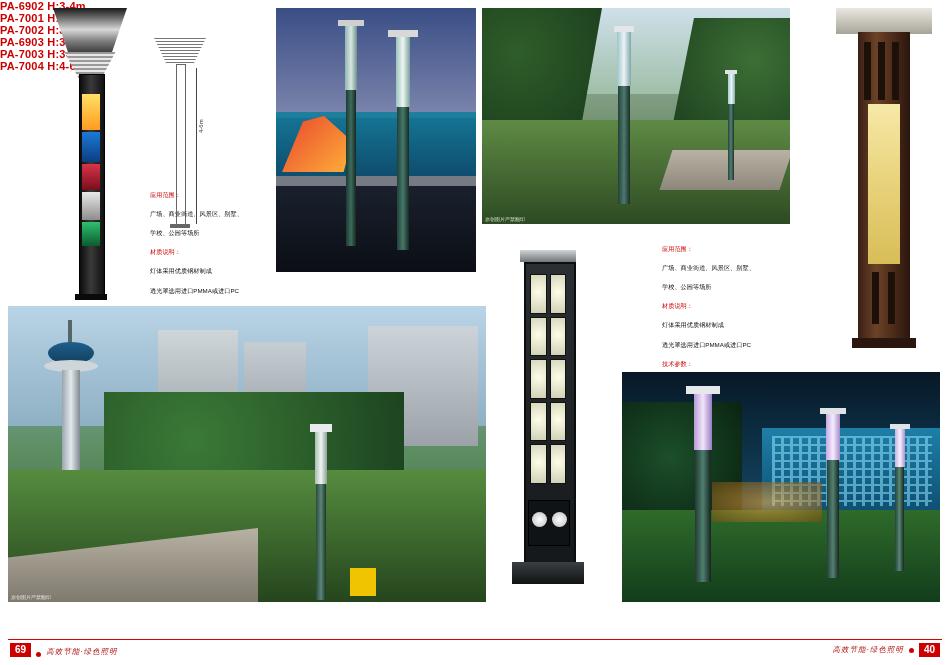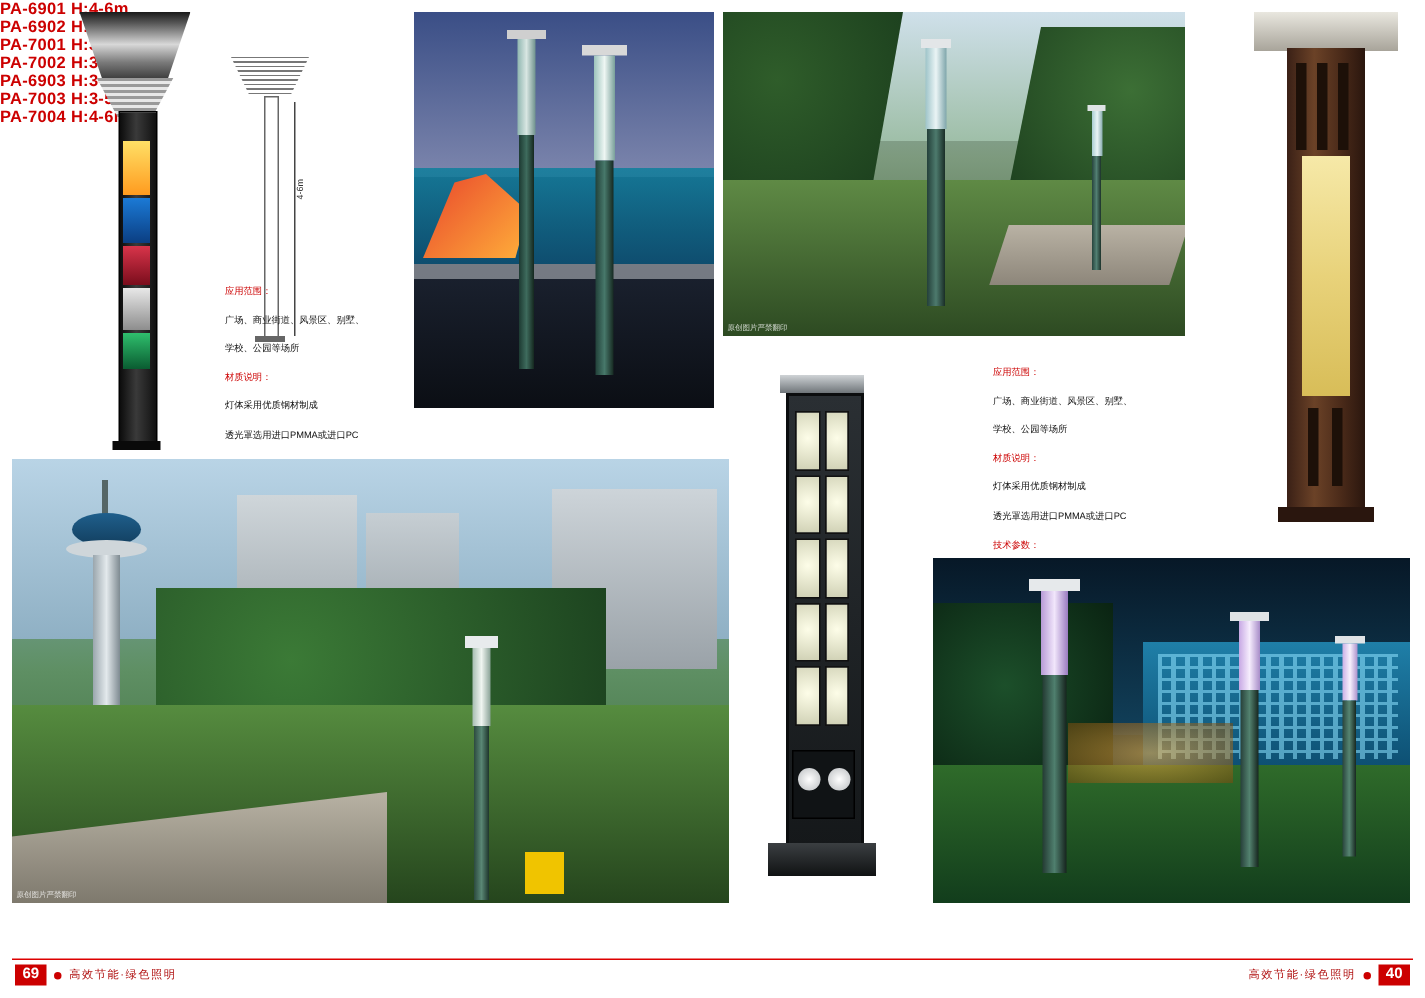--- a/index.html
+++ b/index.html
@@ -23,27 +23,27 @@
 
   
   .spec{position:absolute;font-size:6.2px;line-height:1.55;white-space:pre-line;}
   .spec .hd{color:#cc0000;}
   .spec .bd{color:#111;}
 
   
   .footer{position:absolute;left:0;right:0;bottom:0;height:26px;}
   .footer .rule{position:absolute;left:8px;right:8px;top:0;height:1px;background:#d00;}
   .foot-left,.foot-right{position:absolute;top:4px;display:flex;align-items:center;gap:5px;}
-  .foot-left{left:10px;}
+  .foot-left{left:10px;align-items:flex-end;}
   .foot-right{right:10px;flex-direction:row-reverse;}
   .pgnum{
     background:#cc0000;color:#fff;font-size:10px;font-weight:bold;
     padding:2px 5px;line-height:1;
   }
-  .foot-txt{font-size:7.5px;color:#b01010;letter-spacing:1px;}
+  .foot-txt{font-size:7.5px;color:#b01010;letter-spacing:1px;font-style:italic;}
   .foot-dot{width:5px;height:5px;border-radius:50%;background:#cc0000;display:inline-block;}
 
   
   .pole-wrap{position:absolute;}
 
   
   .p6901{left:35px;top:8px;width:110px;height:290px;}
   .p6901 .fin{
     position:absolute;left:18px;top:0;width:74px;height:48px;
     background:linear-gradient(180deg,#1a1a1a 0%,#555 15%,#d8d8d8 45%,#7a7a7a 70%,#2a2a2a 100%);
@@ -128,21 +128,20 @@
   </div>
 
   <div class="pole-wrap d6901">
     <div class="tip"></div>
     <div class="stem"></div>
     <div class="foot"></div>
     <div class="dimline"></div>
     <div class="dimtxt">4-6m</div>
   </div>
 
-  <div class="caption" style="left:48px;top:292px;">PA-6901 H:4-6m</div>
 
   <div class="spec" style="left:150px;top:180px;width:120px;">
     <div class="hd">应用范围：</div>
     <div class="bd">广场、商业街道、风景区、别墅、</div>
     <div class="bd">学校、公园等场所</div>
     <div class="hd">材质说明：</div>
     <div class="bd">灯体采用优质钢材制成</div>
     <div class="bd">透光罩选用进口PMMA或进口PC</div>
     <div class="hd">技术参数：</div>
     <div class="bd">光源采用节能灯或LED</div>

